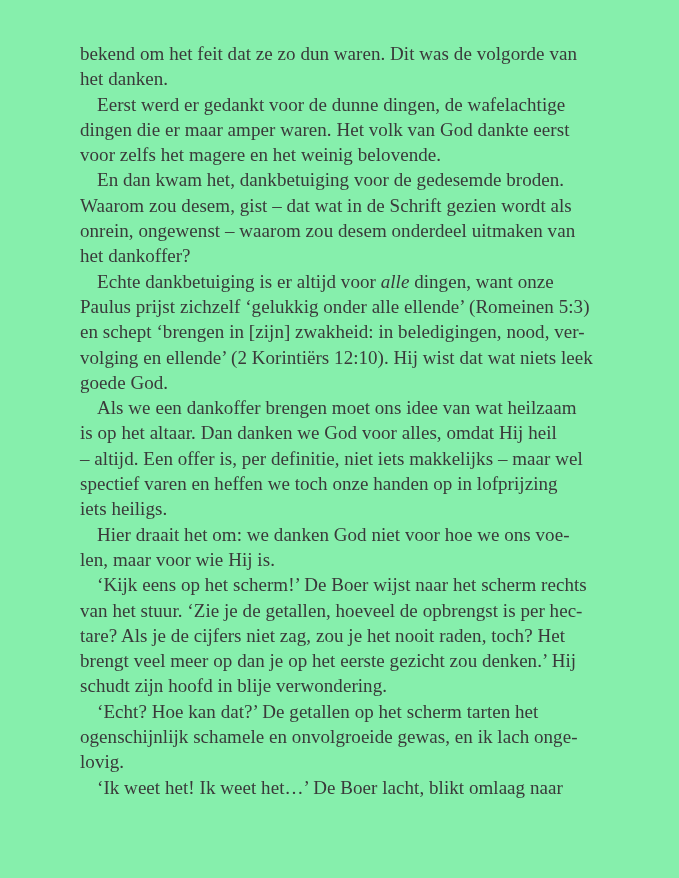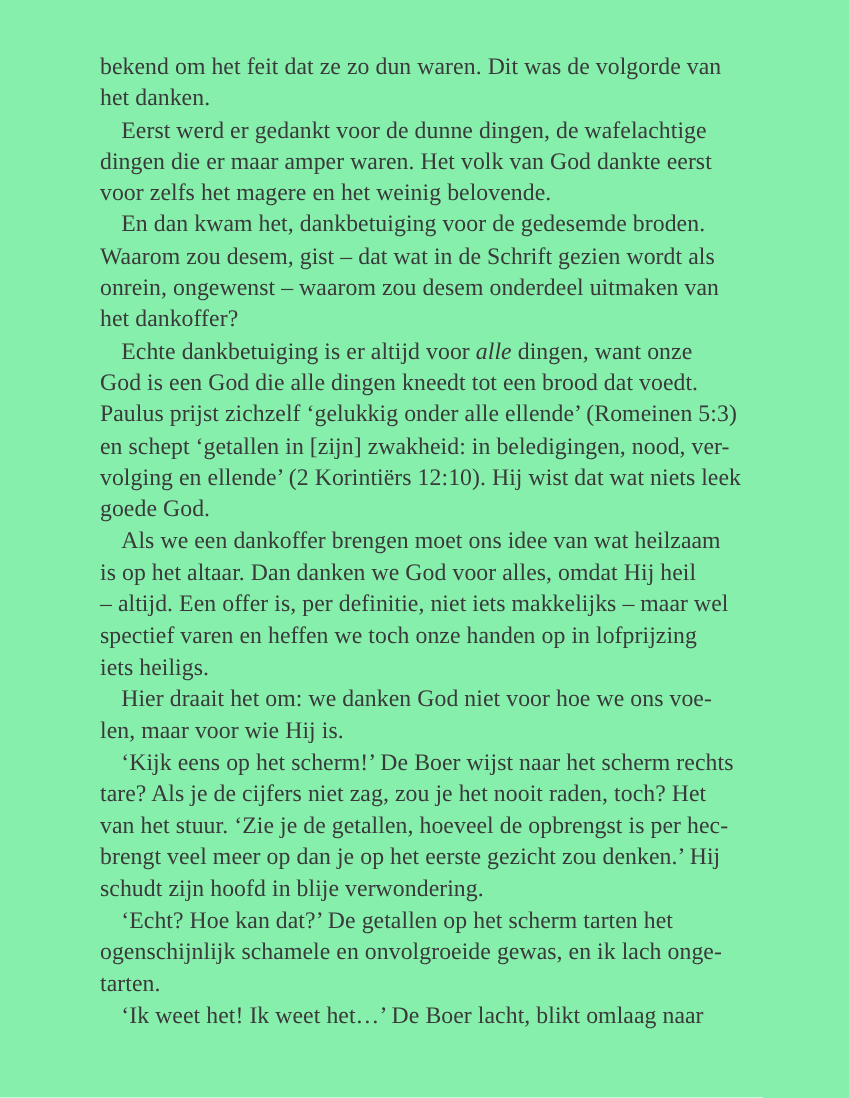--- a/index.html
+++ b/index.html
@@ -42,35 +42,34 @@
     <div class="line">bekend om het feit dat ze zo dun waren. Dit was de volgorde van</div>
     <div class="line">het danken.</div>
     <div class="line indent">Eerst werd er gedankt voor de dunne dingen, de wafelachtige</div>
     <div class="line">dingen die er maar amper waren. Het volk van God dankte eerst</div>
     <div class="line">voor zelfs het magere en het weinig belovende.</div>
     <div class="line indent">En dan kwam het, dankbetuiging voor de gedesemde broden.</div>
     <div class="line">Waarom zou desem, gist – dat wat in de Schrift gezien wordt als</div>
     <div class="line">onrein, ongewenst – waarom zou desem onderdeel uitmaken van</div>
     <div class="line">het dankoffer?</div>
     <div class="line indent"><span>Echte dankbetuiging is er altijd voor </span><span class="em">alle</span><span> dingen, want onze</span></div>
-    <div class="line">God is een God die alle dingen kneedt tot een brood dat voedt.</div>
     <div class="line">Paulus prijst zichzelf ‘gelukkig onder alle ellende’ (Romeinen 5:3)</div>
-    <div class="line">en schept ‘getallen in [zijn] zwakheid: in beledigingen, nood, ver-</div>
+    <div class="line">en schept ‘brengen in [zijn] zwakheid: in beledigingen, nood, ver-</div>
     <div class="line">volging en ellende’ (2 Korintiërs 12:10). Hij wist dat wat niets leek</div>
     <div class="line">goede God.</div>
     <div class="line indent">Als we een dankoffer brengen moet ons idee van wat heilzaam</div>
     <div class="line">is op het altaar. Dan danken we God voor alles, omdat Hij heil</div>
     <div class="line">– altijd. Een offer is, per definitie, niet iets makkelijks – maar wel</div>
     <div class="line">spectief varen en heffen we toch onze handen op in lofprijzing</div>
     <div class="line">iets heiligs.</div>
     <div class="line indent">Hier draait het om: we danken God niet voor hoe we ons voe-</div>
     <div class="line">len, maar voor wie Hij is.</div>
     <div class="line indent">‘Kijk eens op het scherm!’ De Boer wijst naar het scherm rechts</div>
+    <div class="line">van het stuur. ‘Zie je de getallen, hoeveel de opbrengst is per hec-</div>
     <div class="line">tare? Als je de cijfers niet zag, zou je het nooit raden, toch? Het</div>
-    <div class="line">van het stuur. ‘Zie je de getallen, hoeveel de opbrengst is per hec-</div>
     <div class="line">brengt veel meer op dan je op het eerste gezicht zou denken.’ Hij</div>
     <div class="line">schudt zijn hoofd in blije verwondering.</div>
     <div class="line indent">‘Echt? Hoe kan dat?’ De getallen op het scherm tarten het</div>
     <div class="line">ogenschijnlijk schamele en onvolgroeide gewas, en ik lach onge-</div>
-    <div class="line">tarten.</div>
+    <div class="line">lovig.</div>
     <div class="line indent">‘Ik weet het! Ik weet het…’ De Boer lacht, blikt omlaag naar</div>
   </div>
 </div>
 
 </body></html>

